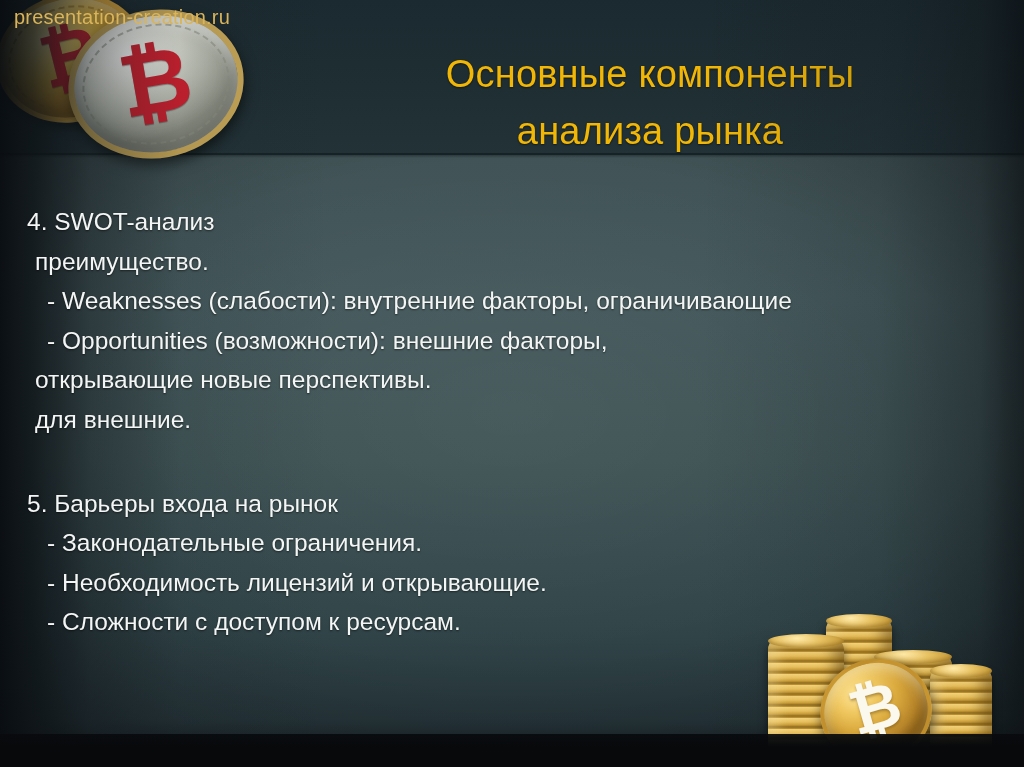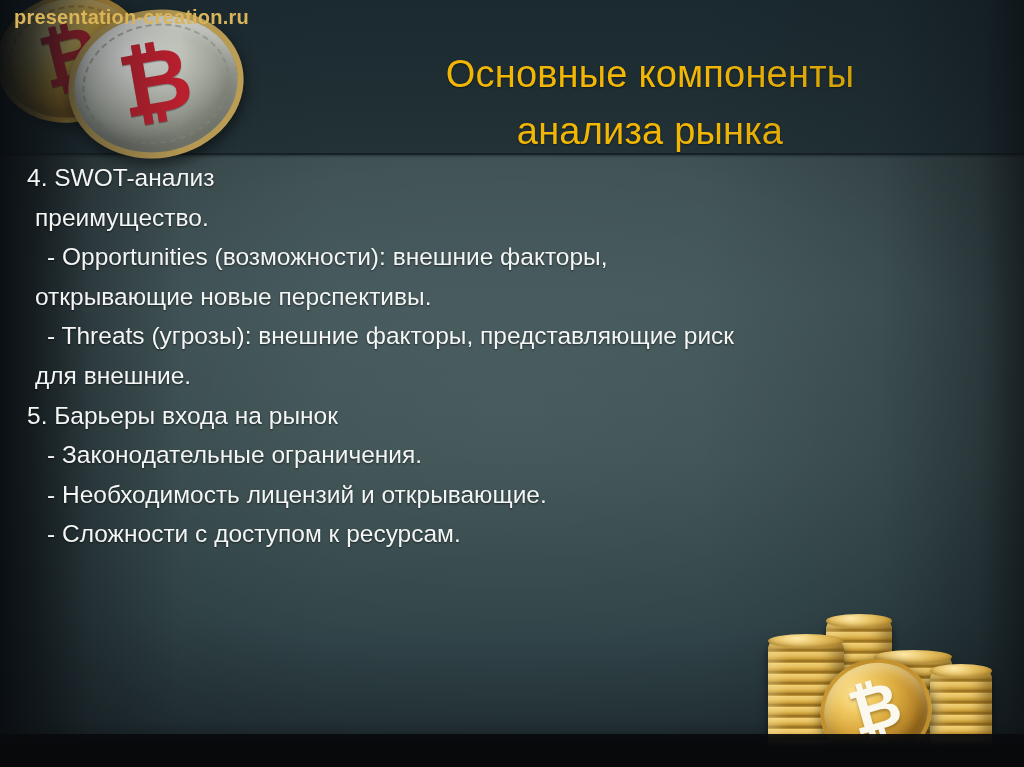--- a/index.html
+++ b/index.html
@@ -227,39 +227,38 @@
     padding: 0;
   }
   .line {
     color: #f4f6f5;
     font-size: 24.5px;
     line-height: 39.6px;
     height: 39.6px;
     white-space: pre;
     text-shadow: 0 1px 2px rgba(0,0,0,0.55);
   }
-  .lvl-num   { padding-left: 27px; }
+  .lvl-num   { padding-left: 27px; margin-top: 44px; }
   .lvl-dash  { padding-left: 47px; }
   .lvl-cont  { padding-left: 35px; }
 
   
   .footer-strip {
     position: absolute;
     left: 0; bottom: 0;
     width: 1024px; height: 33px;
     background: linear-gradient(180deg, rgba(8,10,13,0.92) 0%, #07090b 40%, #07090b 100%);
   }
   .footer-text {
     position: absolute;
     left: 14px; top: 4px;
     color: #d9b45a;
     font-size: 20px;
     line-height: 26px;
     letter-spacing: 0.2px;
-    font-weight: bold;
   }
 </style>
 </head>
 <body>
 
 <div id="slide">
 
   <div class="bg-base"></div>
   <div class="bg-vign-y"></div>
 
@@ -286,23 +285,23 @@
     <div class="stack stack-d"></div>
     <div class="floor-row"></div>
     <div class="lean-coin">
       <span class="btc-white">₿</span>
     </div>
   </div>
 
   <div class="body-area">
     <div class="line lvl-num">4. SWOT-анализ</div>
     <div class="line lvl-cont">преимущество.</div>
+    <div class="line lvl-dash">- Weaknesses (слабости): внутренние факторы, ограничивающие</div>
     <div class="line lvl-dash">- Opportunities (возможности): внешние факторы,</div>
     <div class="line lvl-cont">открывающие новые перспективы.</div>
-    <div class="line lvl-dash">- Threats (угрозы): внешние факторы, представляющие риск</div>
     <div class="line lvl-cont">для внешние.</div>
     <div class="line lvl-num">5. Барьеры входа на рынок</div>
     <div class="line lvl-dash">- Законодательные ограничения.</div>
     <div class="line lvl-dash">- Необходимость лицензий и открывающие.</div>
     <div class="line lvl-dash">- Сложности с доступом к ресурсам.</div>
   </div>
 
   <div class="footer-strip"></div>
   <div class="footer-text">presentation-creation.ru</div>
 

